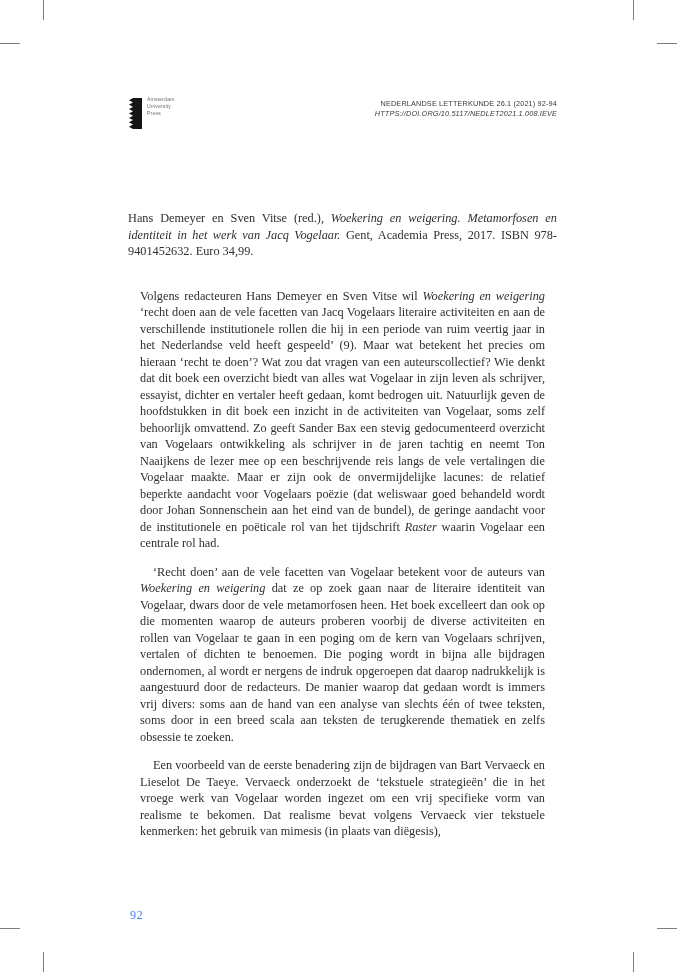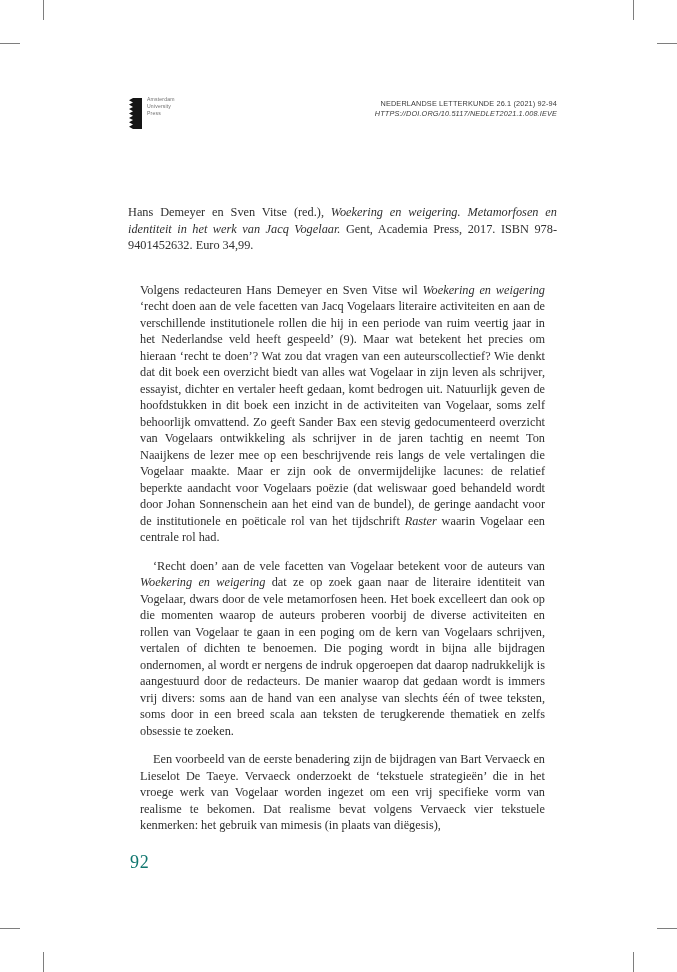--- a/index.html
+++ b/index.html
@@ -33,28 +33,28 @@
     padding-top:3px;
   }
   .journal-info .doi { font-style:italic;padding-left:28px; }
 
   
   .content {
     position:absolute; left:128px; top:204px; width:429px;
     font-size:12.3px; line-height:16.5px; text-align:justify;
     text-justify:inter-word; hyphens:none;
   }
-  .citation { margin:0 0 28px 0; }
+  .citation { margin:6px 0 28px 0; }
   .body-par { margin:12px; }
   .body-par.indent { text-indent:13px; }
   em { font-style:italic; }
 
   .page-number {
-    position:absolute; left:130px; top:852px;
-    font-size:18px; letter-spacing:0.8px; color:#0f766e;
+    position:absolute; left:130px; top:908px;
+    font-size:12px; letter-spacing:0.8px; color:#3b82f6;
   }
 </style>
 </head>
 <body>
 
 <div class="sheet">
 
   <div class="crop v cm-tl-v"></div>
   <div class="crop h cm-tl-h"></div>
   <div class="crop v cm-tr-v"></div>

